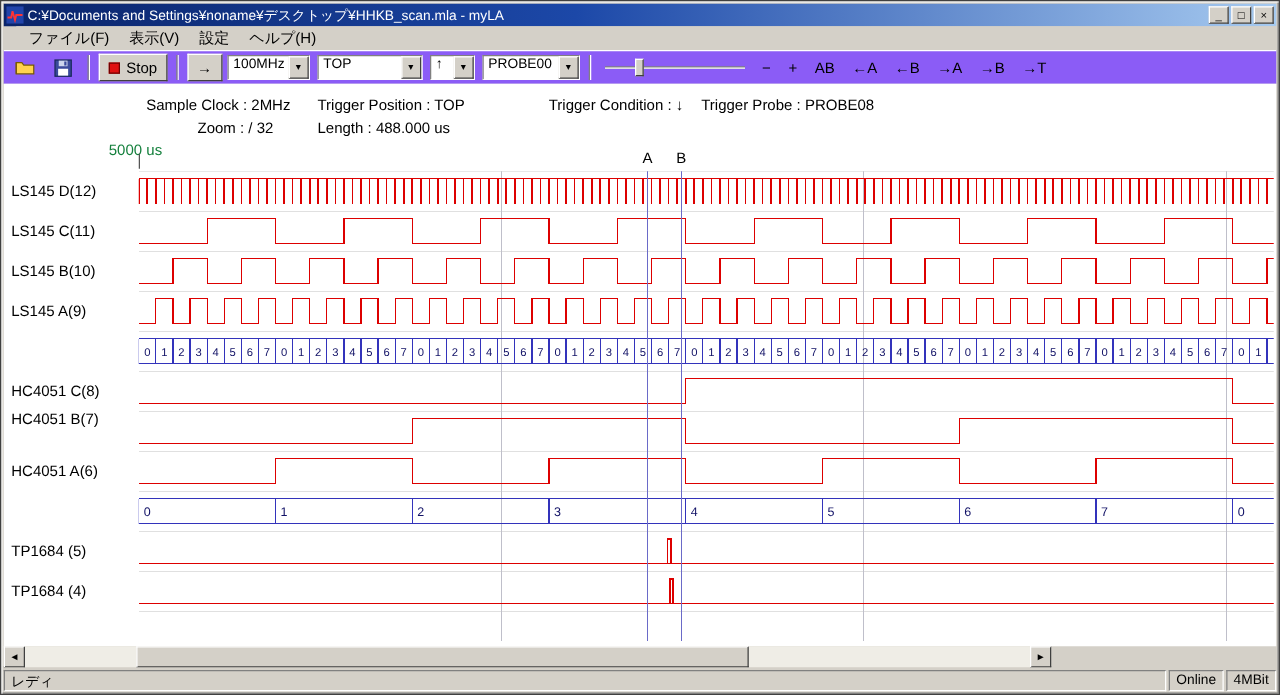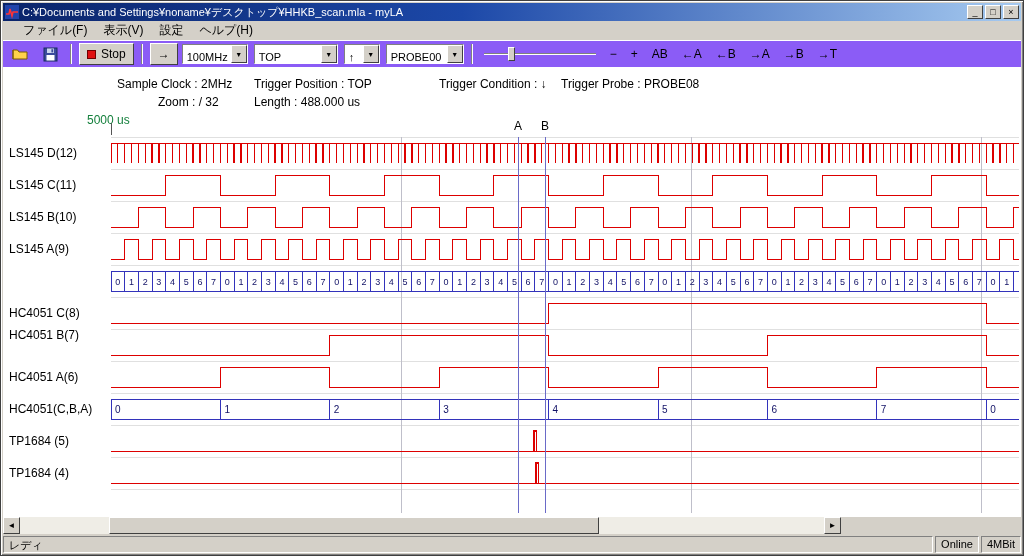--- a/index.html
+++ b/index.html
@@ -25,21 +25,21 @@
   .toolbar { position:absolute; left:2px; top:39px; right:2px; height:27px; background:#8b5cf6;
     border-top:1px solid #fff; display:flex; align-items:center; gap:4px; padding:0 4px; font-size:12px; }
   .tb-sep { width:2px; height:20px; border-left:1px solid #808080; border-right:1px solid #fff; margin:0 3px; }
   .flat-icon-btn { background:none; border:1px solid transparent; width:26px; height:24px;
     display:flex; align-items:center; justify-content:center; padding:0; }
   .tb-btn { height:22px; display:flex; align-items:center; gap:5px; padding:0 7px; background:#d4d0c8;
     border:1px solid; border-color:#fff #404040 #404040 #fff; font-size:12px; font-family:inherit; color:#000; }
   .stop-square { display:inline-block; width:9px; height:9px; background:#e01010; border:1px solid #700000; }
   .combo-row { display:flex; gap:6px; align-items:center; }
   .combo { height:20px; background:#fff; border:1px solid; border-color:#808080 #fff #fff #808080;
-    display:flex; align-items:flex-end; }
+    display:flex; align-items:flex-start; }
   .combo-text { padding:0 4px; font-size:11px; flex:1; white-space:nowrap; overflow:hidden; color:#000; }
   .combo-arrow { width:16px; height:18px; background:#d4d0c8; border:1px solid;
     border-color:#fff #404040 #404040 #fff; font-size:7px; display:flex; align-items:center; justify-content:center; color:#000; }
   .slider { width:112px; height:20px; position:relative; margin:0 4px; }
   .slider-track { position:absolute; left:0; right:0; top:9px; height:2px; background:#808080; border-bottom:1px solid #fff; }
   .slider-thumb { position:absolute; left:24px; top:3px; width:7px; height:14px; background:#d4d0c8;
     border:1px solid; border-color:#fff #404040 #404040 #fff; }
   .nav-row { display:flex; gap:2px; align-items:center; }
   .flat-btn { background:none; border:none; padding:2px 6px; font-size:12px; font-family:inherit; color:#000; white-space:nowrap; }
 
@@ -273,21 +273,20 @@
         <path d="M407 0V376" fill="none" stroke="#6a6ac8" stroke-width="1"></path>
         <path d="M434 0V376" fill="none" stroke="#6a6ac8" stroke-width="1"></path>
       </svg>
   <div class="ch-label" style="top: 70px;">LS145 D(12)</div>
       <div class="ch-label" style="top: 102px;">LS145 C(11)</div>
       <div class="ch-label" style="top: 134px;">LS145 B(10)</div>
       <div class="ch-label" style="top: 166px;">LS145 A(9)</div>
       <div class="ch-label" style="top: 230px;">HC4051 C(8)</div>
       <div class="ch-label" style="top: 252px;">HC4051 B(7)</div>
       <div class="ch-label" style="top: 294px;">HC4051 A(6)</div>
-      <div class="ch-label" style="top: 326px;">HC4051(C,B,A)</div>
       <div class="ch-label" style="top: 358px;">TP1684 (5)</div>
       <div class="ch-label" style="top: 390px;">TP1684 (4)</div>
       <div class="marker-label" style="left: 509px;">A</div>
       <div class="marker-label" style="left: 536px;">B</div>
     </div>
 
   <div class="hscroll">
     <div class="sb-btn">◄</div>
     <div class="sb-track">
       <div class="sb-thumb"></div>

